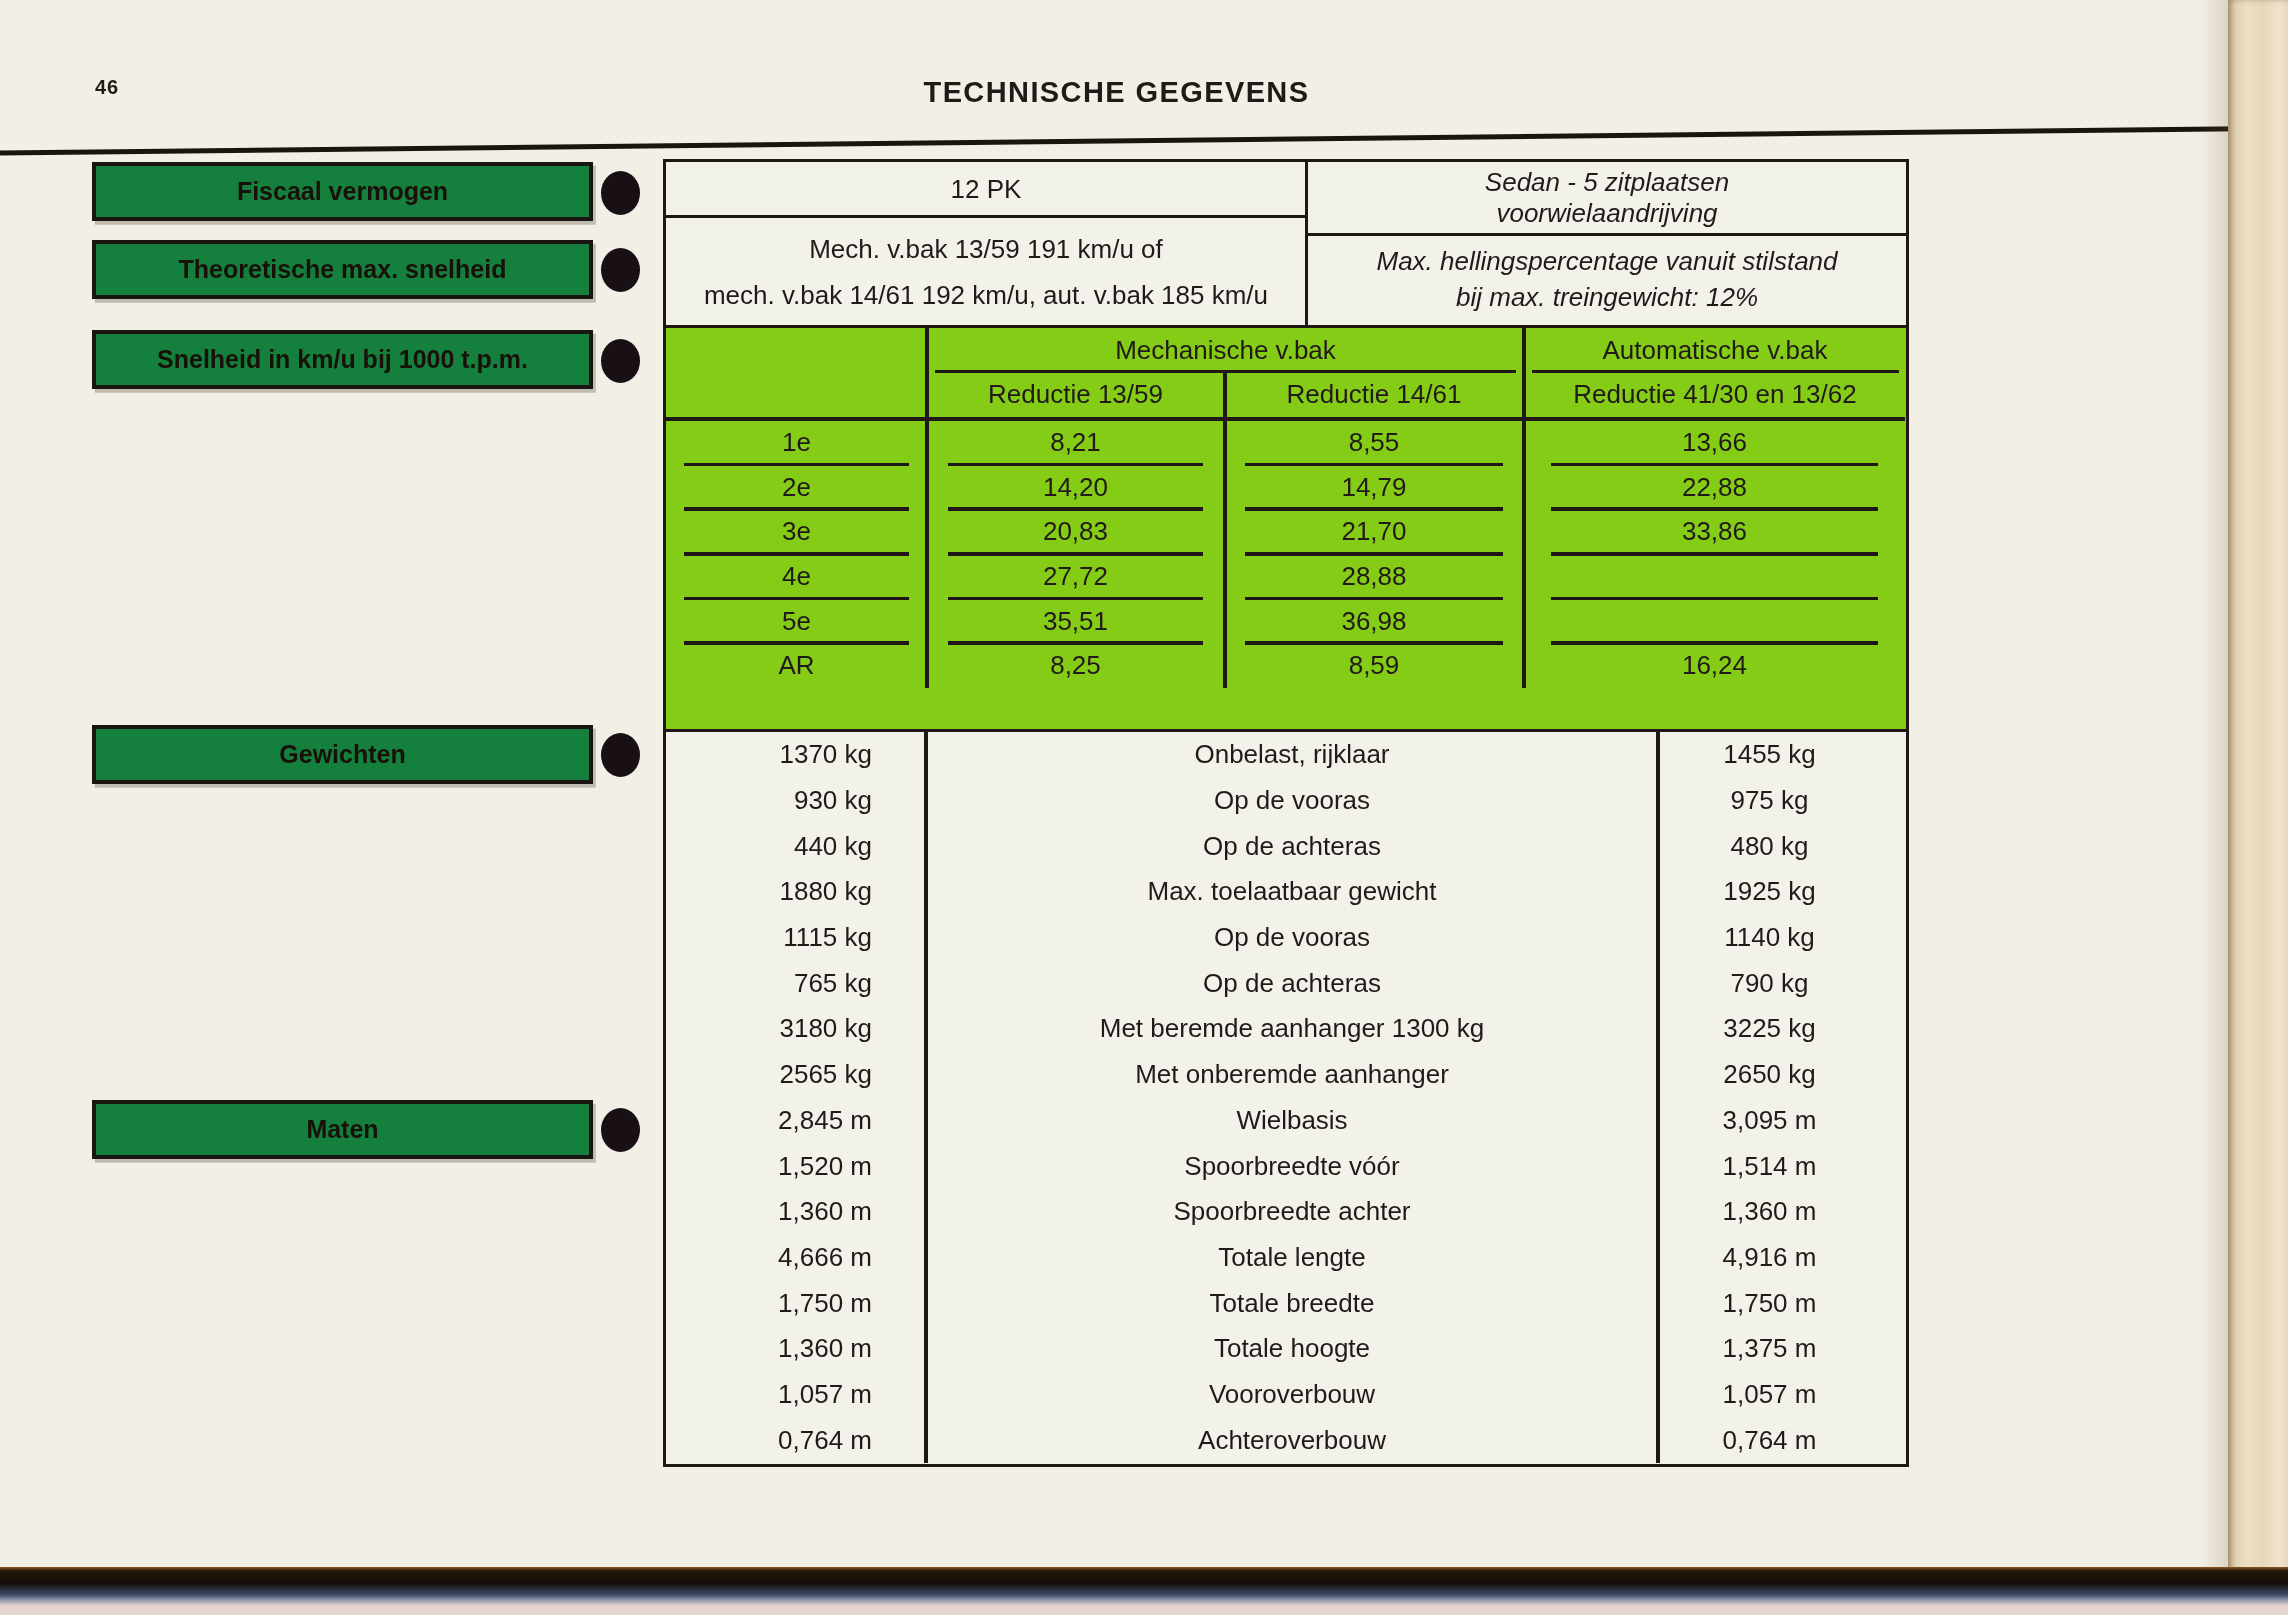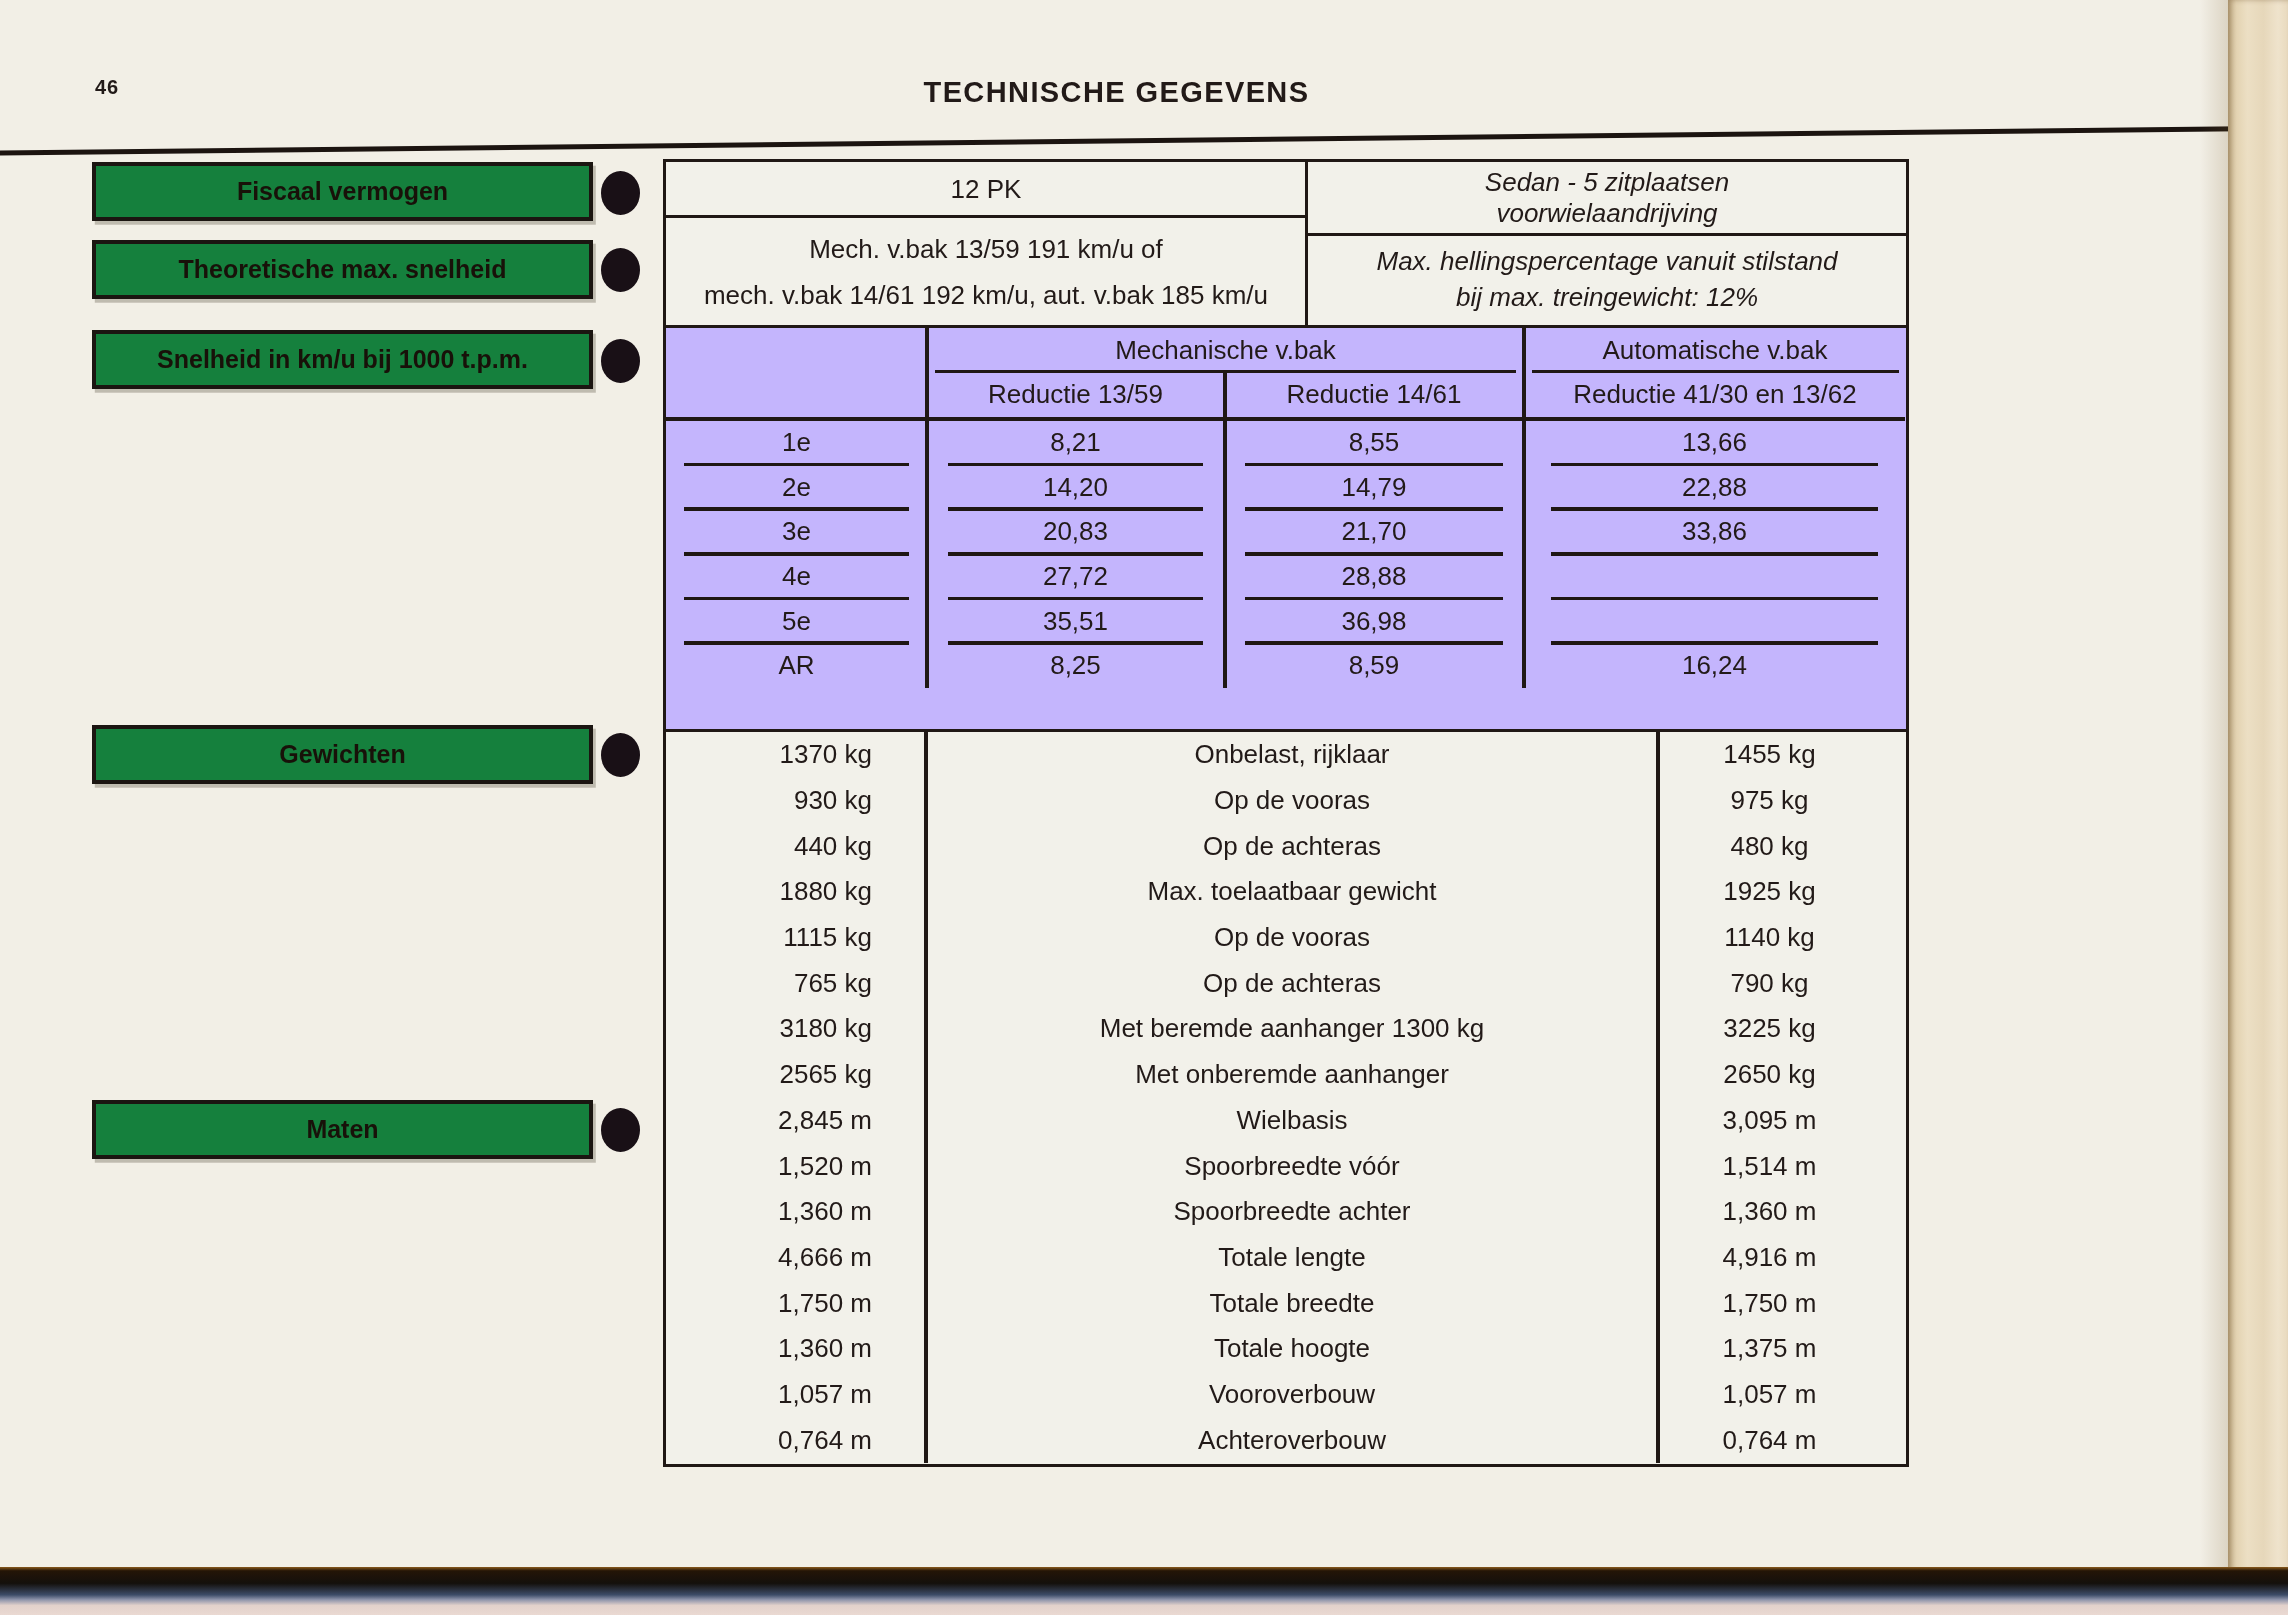--- a/index.html
+++ b/index.html
@@ -25,21 +25,21 @@
     background:#15803d; border:4.6px solid #1b1511; display:flex; align-items:center; justify-content:center;
     font-size:25px; font-weight:700; color:#181109; box-shadow:2.8px 3.7px 0 rgba(40,30,10,.25);}
   .dot{position:absolute; left:601px; width:39px; height:44px; border-radius:50%; background:#191016;}
   
   .celltxt{font-size:26px; line-height:1.0;}
   .tt-col{position:absolute; box-sizing:border-box; border:3.7px solid #201815; border-bottom:none; background:#f2f1ea;}
   .tt-cell{box-sizing:border-box; display:flex; flex-direction:column; align-items:center; justify-content:center; text-align:center; font-size:26px;}
   .tt-divider{border-bottom:3.7px solid #201815;}
   
   .gear-table{position:absolute; left:663px; top:325px; width:1246px; height:448px; box-sizing:border-box;
-    border:3.7px solid #201815; background:#c4b5fd;}
+    border:3.7px solid #201815; background:#84cc16;}
   .gt-abs{position:absolute; background:#201815;}
   .gt-head{position:absolute; display:flex; align-items:center; justify-content:center; font-size:26px;}
   #gear-rows{position:absolute; left:0; top:92px; width:1239px; height:268px; display:flex; flex-direction:column;}
   .gear-row{flex:1; display:grid; grid-template-columns:261px 297px 300px 1fr; position:relative;}
   .gear-cell{position:relative; display:flex; align-items:center; justify-content:center; font-size:26px;}
   .gear-row:not(.last) .gear-cell::after{content:""; position:absolute; left:7%; width:86%; bottom:-1.8px; height:3.7px; background:#1f1713;}
   
   .variant{position:absolute; top:725px; font-size:27px; letter-spacing:0.9px; color:#c2410c;}
   
   .specs-table{position:absolute; left:663px; top:729px; width:1246px; height:738px; box-sizing:border-box;

